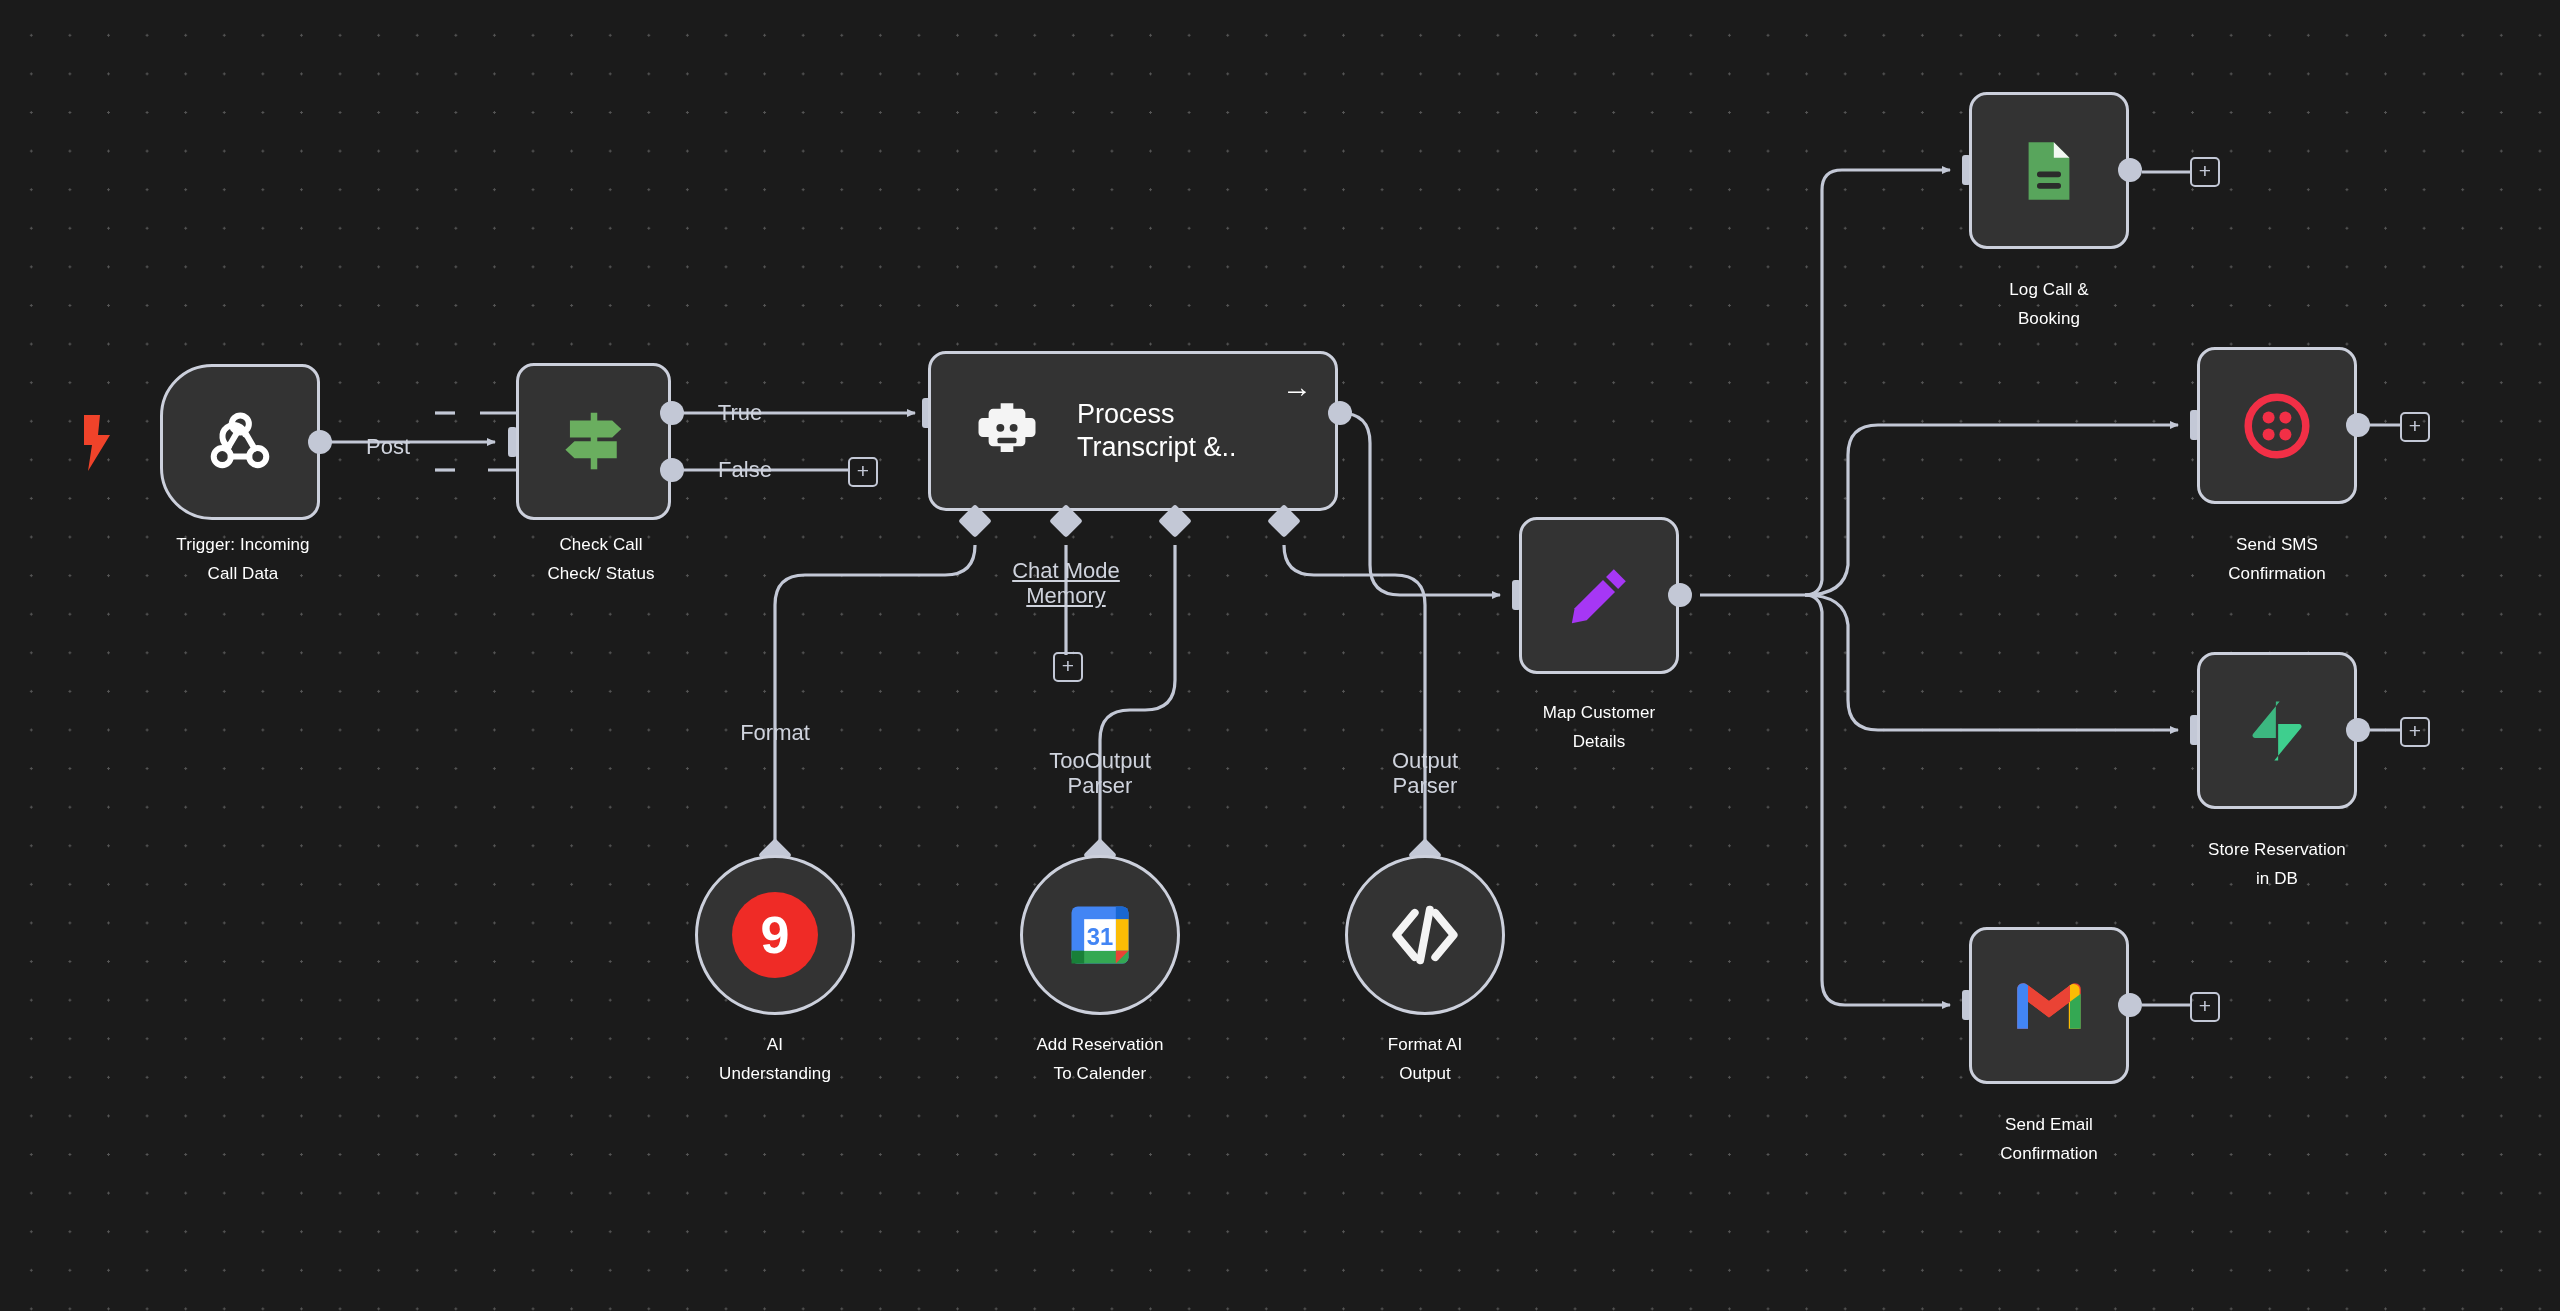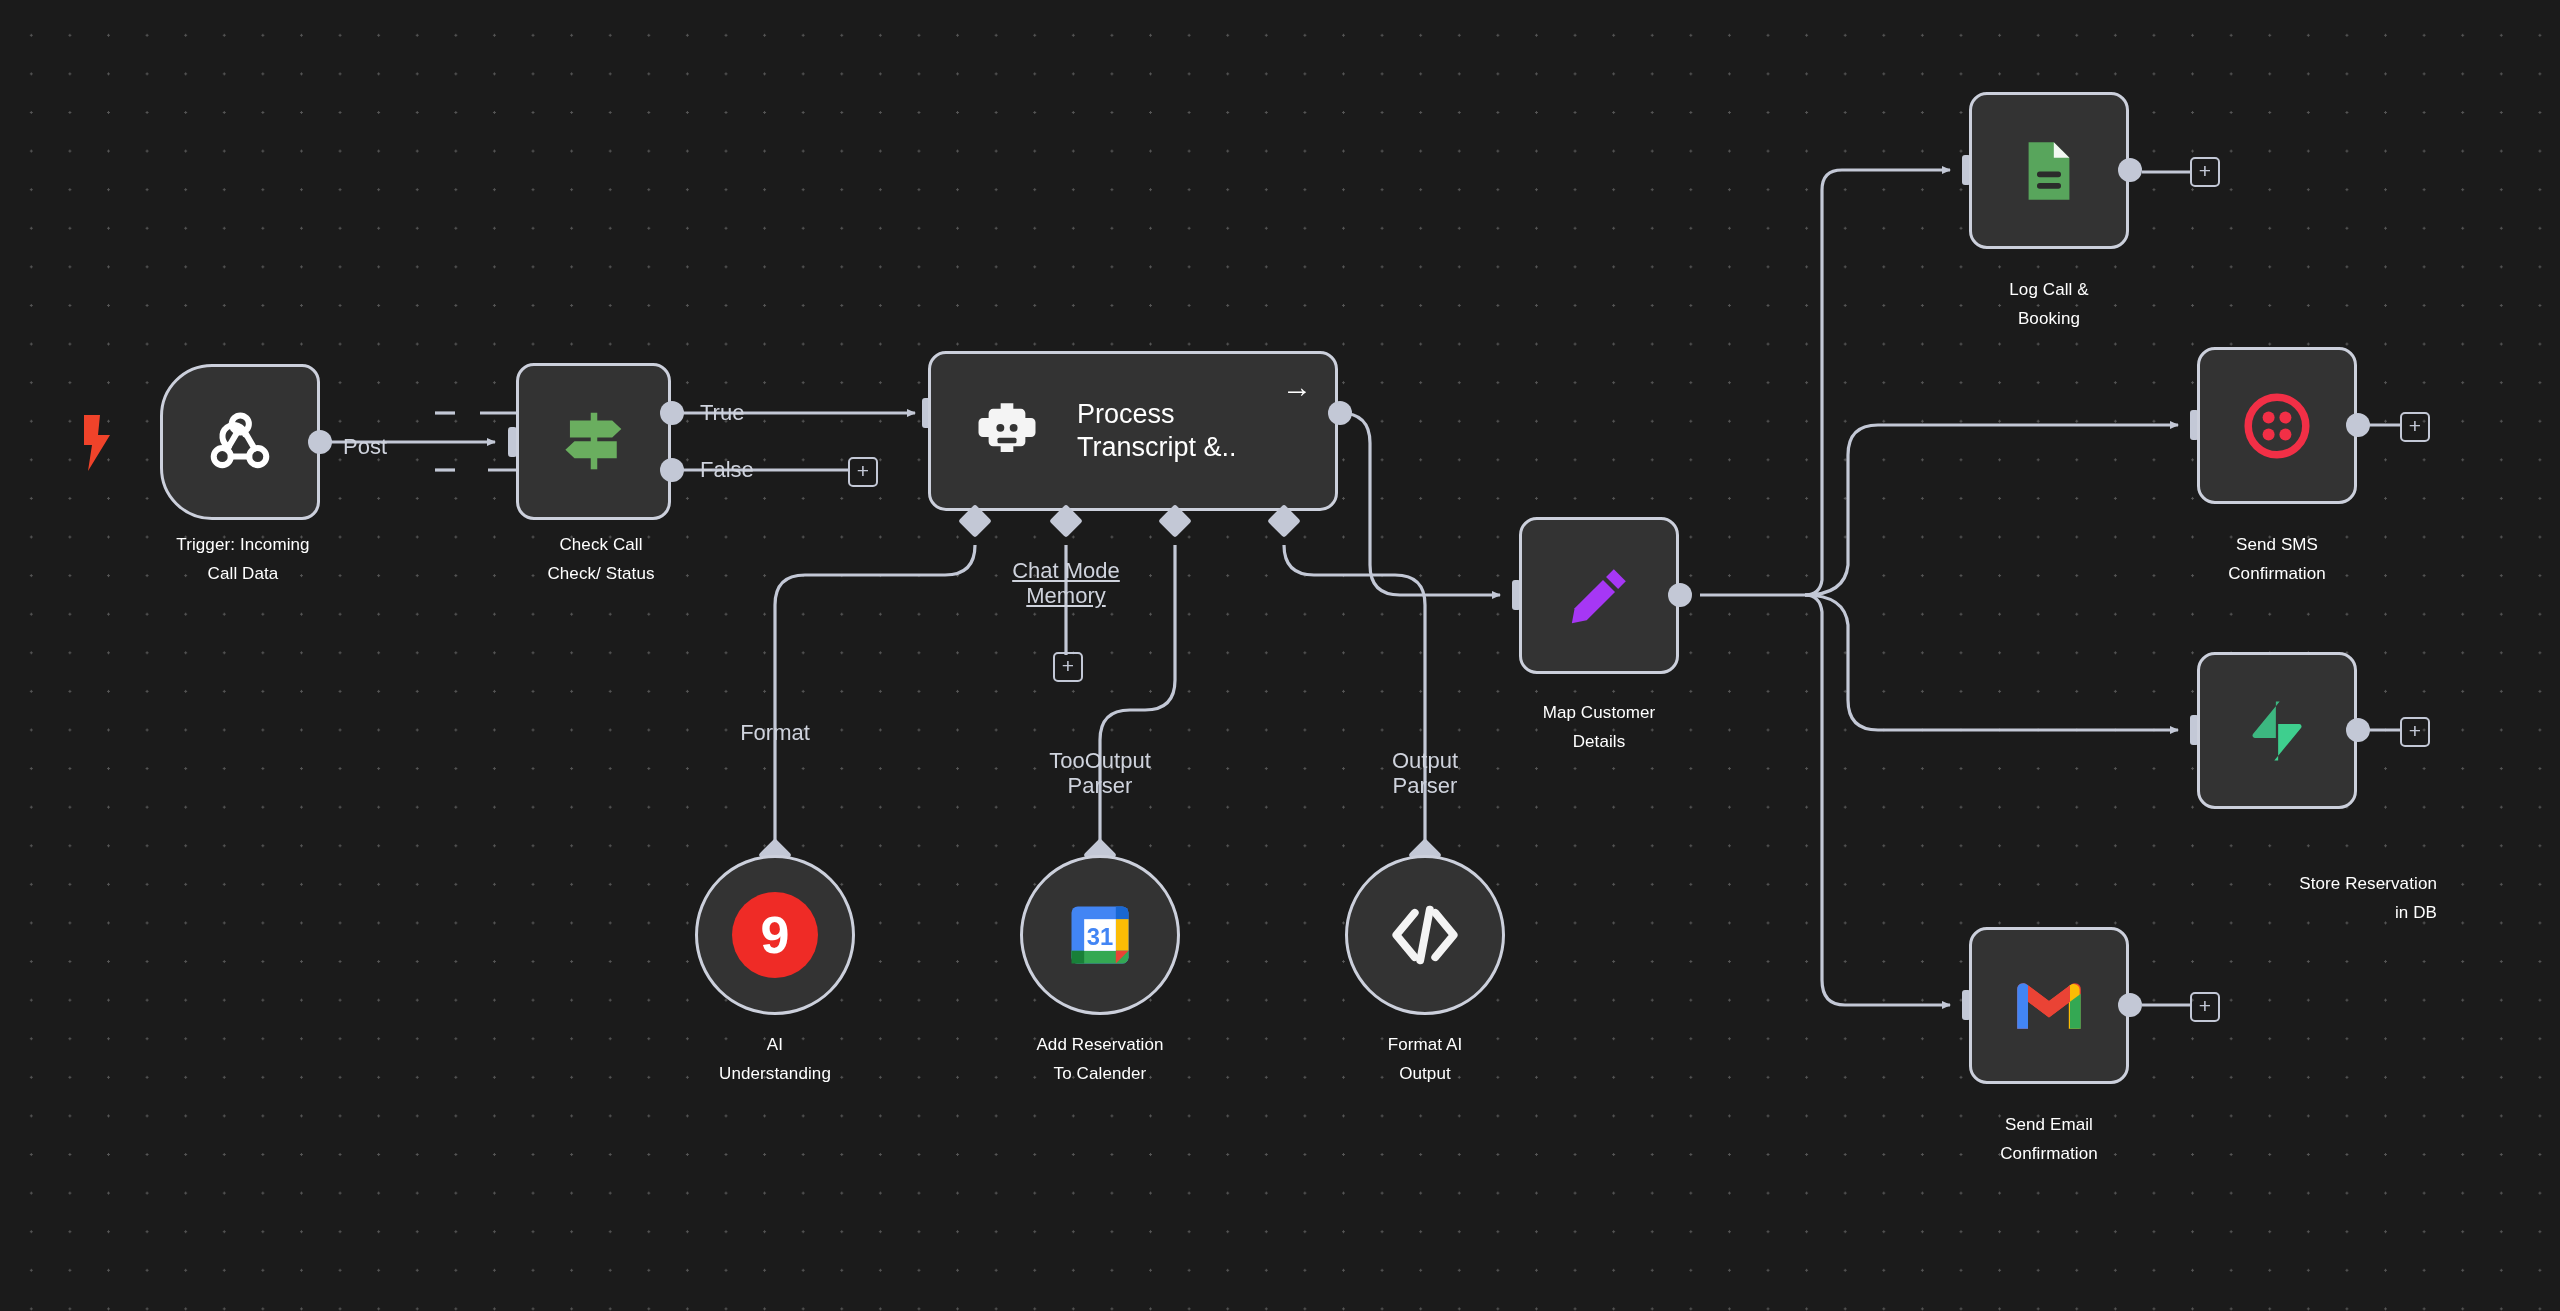--- a/index.html
+++ b/index.html
@@ -60,21 +60,21 @@
   
   .elabel{
     position:absolute;
     color:#cfd3dd;
     font-size:22px;
     line-height:25px;
     text-align:center;
     white-space:pre-line;
     font-family:"Liberation Sans",sans-serif;
   }
-  .elabel.left{text-align:left;}
+  .elabel.left{text-align:center;}
 
   
   .port-out{
     position:absolute;width:24px;height:24px;border-radius:50%;
     background:#c3c8d6;
   }
   .port-in{
     position:absolute;width:9px;height:30px;border-radius:3px;background:#c3c8d6;
   }
   .diamond{
@@ -310,21 +310,21 @@
   <div class="node sq" style="left:2197px;top:652px;width:160px;height:157px;">
     <span class="icon-slot">
       <svg width="72" height="72" viewBox="0 0 24 24">
         <path d="M12.9 2.2 L4.0 13.0 a0.8 0.8 0 0 0 0.62 1.30 h7.0 v-12.1 z" fill="#3ecf8e" opacity="0.85"></path>
         <path d="M11.1 21.8 L20.0 11.0 a0.8 0.8 0 0 0 -0.62 -1.30 h-7.0 v12.1 z" fill="#3ecf8e"></path>
       </svg>
     </span>
   </div>
   <div class="port-out" style="left:2346px;top:718px;"></div>
   <div class="plus" style="left:2400px;top:717px;">+</div>
-  <div class="caption" style="left:2117px;top:869px;text-align:right;">Store Reservation
+  <div class="caption" style="left:2117px;top:835px;">Store Reservation
 in DB</div>
 
   <div class="port-in" style="left:1962px;top:990px;"></div>
   <div class="node sq" style="left:1969px;top:927px;width:160px;height:157px;">
     <span class="icon-slot">
       <svg width="72" height="72" viewBox="0 0 24 20">
         <path d="M1.4 4.4 v13.2 h3.6 v-9.0 l7.0 5.2 l7.0 -5.2 v9.0 h3.6 v-13.2 a2.0 2.0 0 0 0 -3.2 -1.6 l-7.4 5.5 l-7.4 -5.5 a2.0 2.0 0 0 0 -3.2 1.6 z" fill="#ea4335"></path>
         <path d="M1.4 4.4 a2.0 2.0 0 0 1 3.2 -1.6 l0.4 0.3 v14.5 h-3.6 z" fill="#4285f4"></path>
         <path d="M19.0 3.1 a2.0 2.0 0 0 1 3.2 1.3 v13.2 h-3.6 v-14.2 z" fill="#fbbc05"></path>
         <path d="M19.0 8.6 v9.0 h3.6 v-11.7 z" fill="#34a853"></path>

